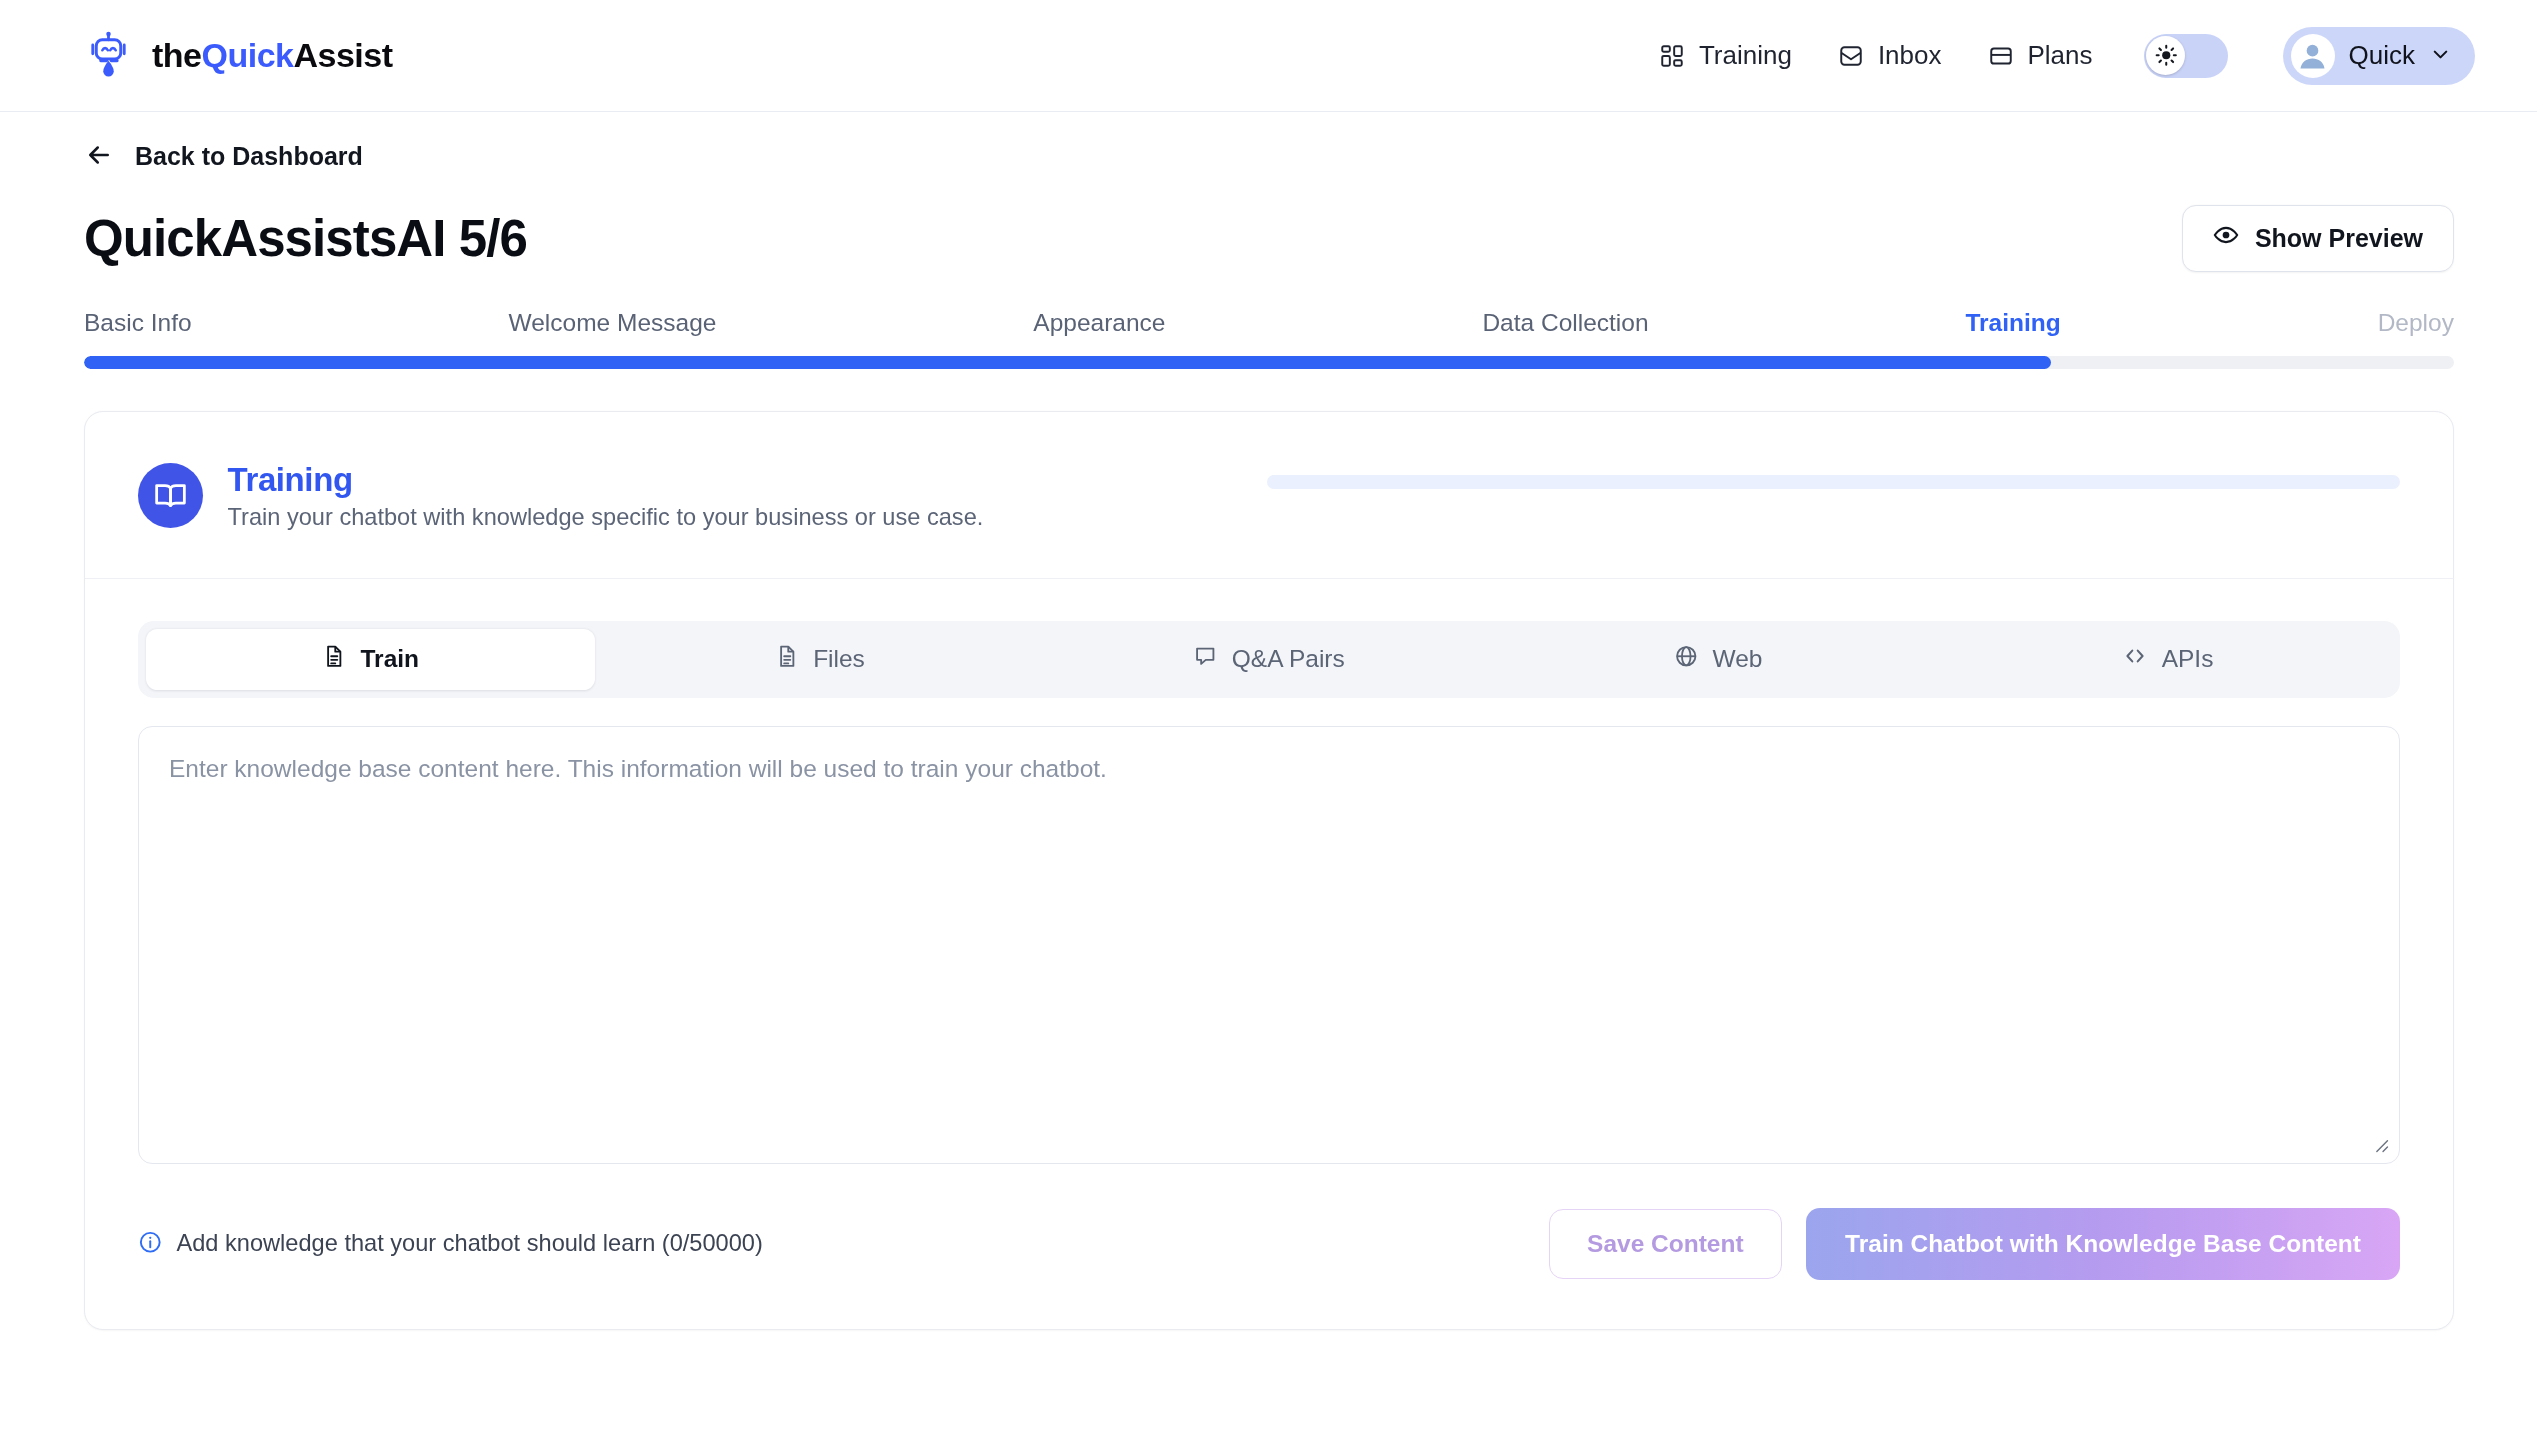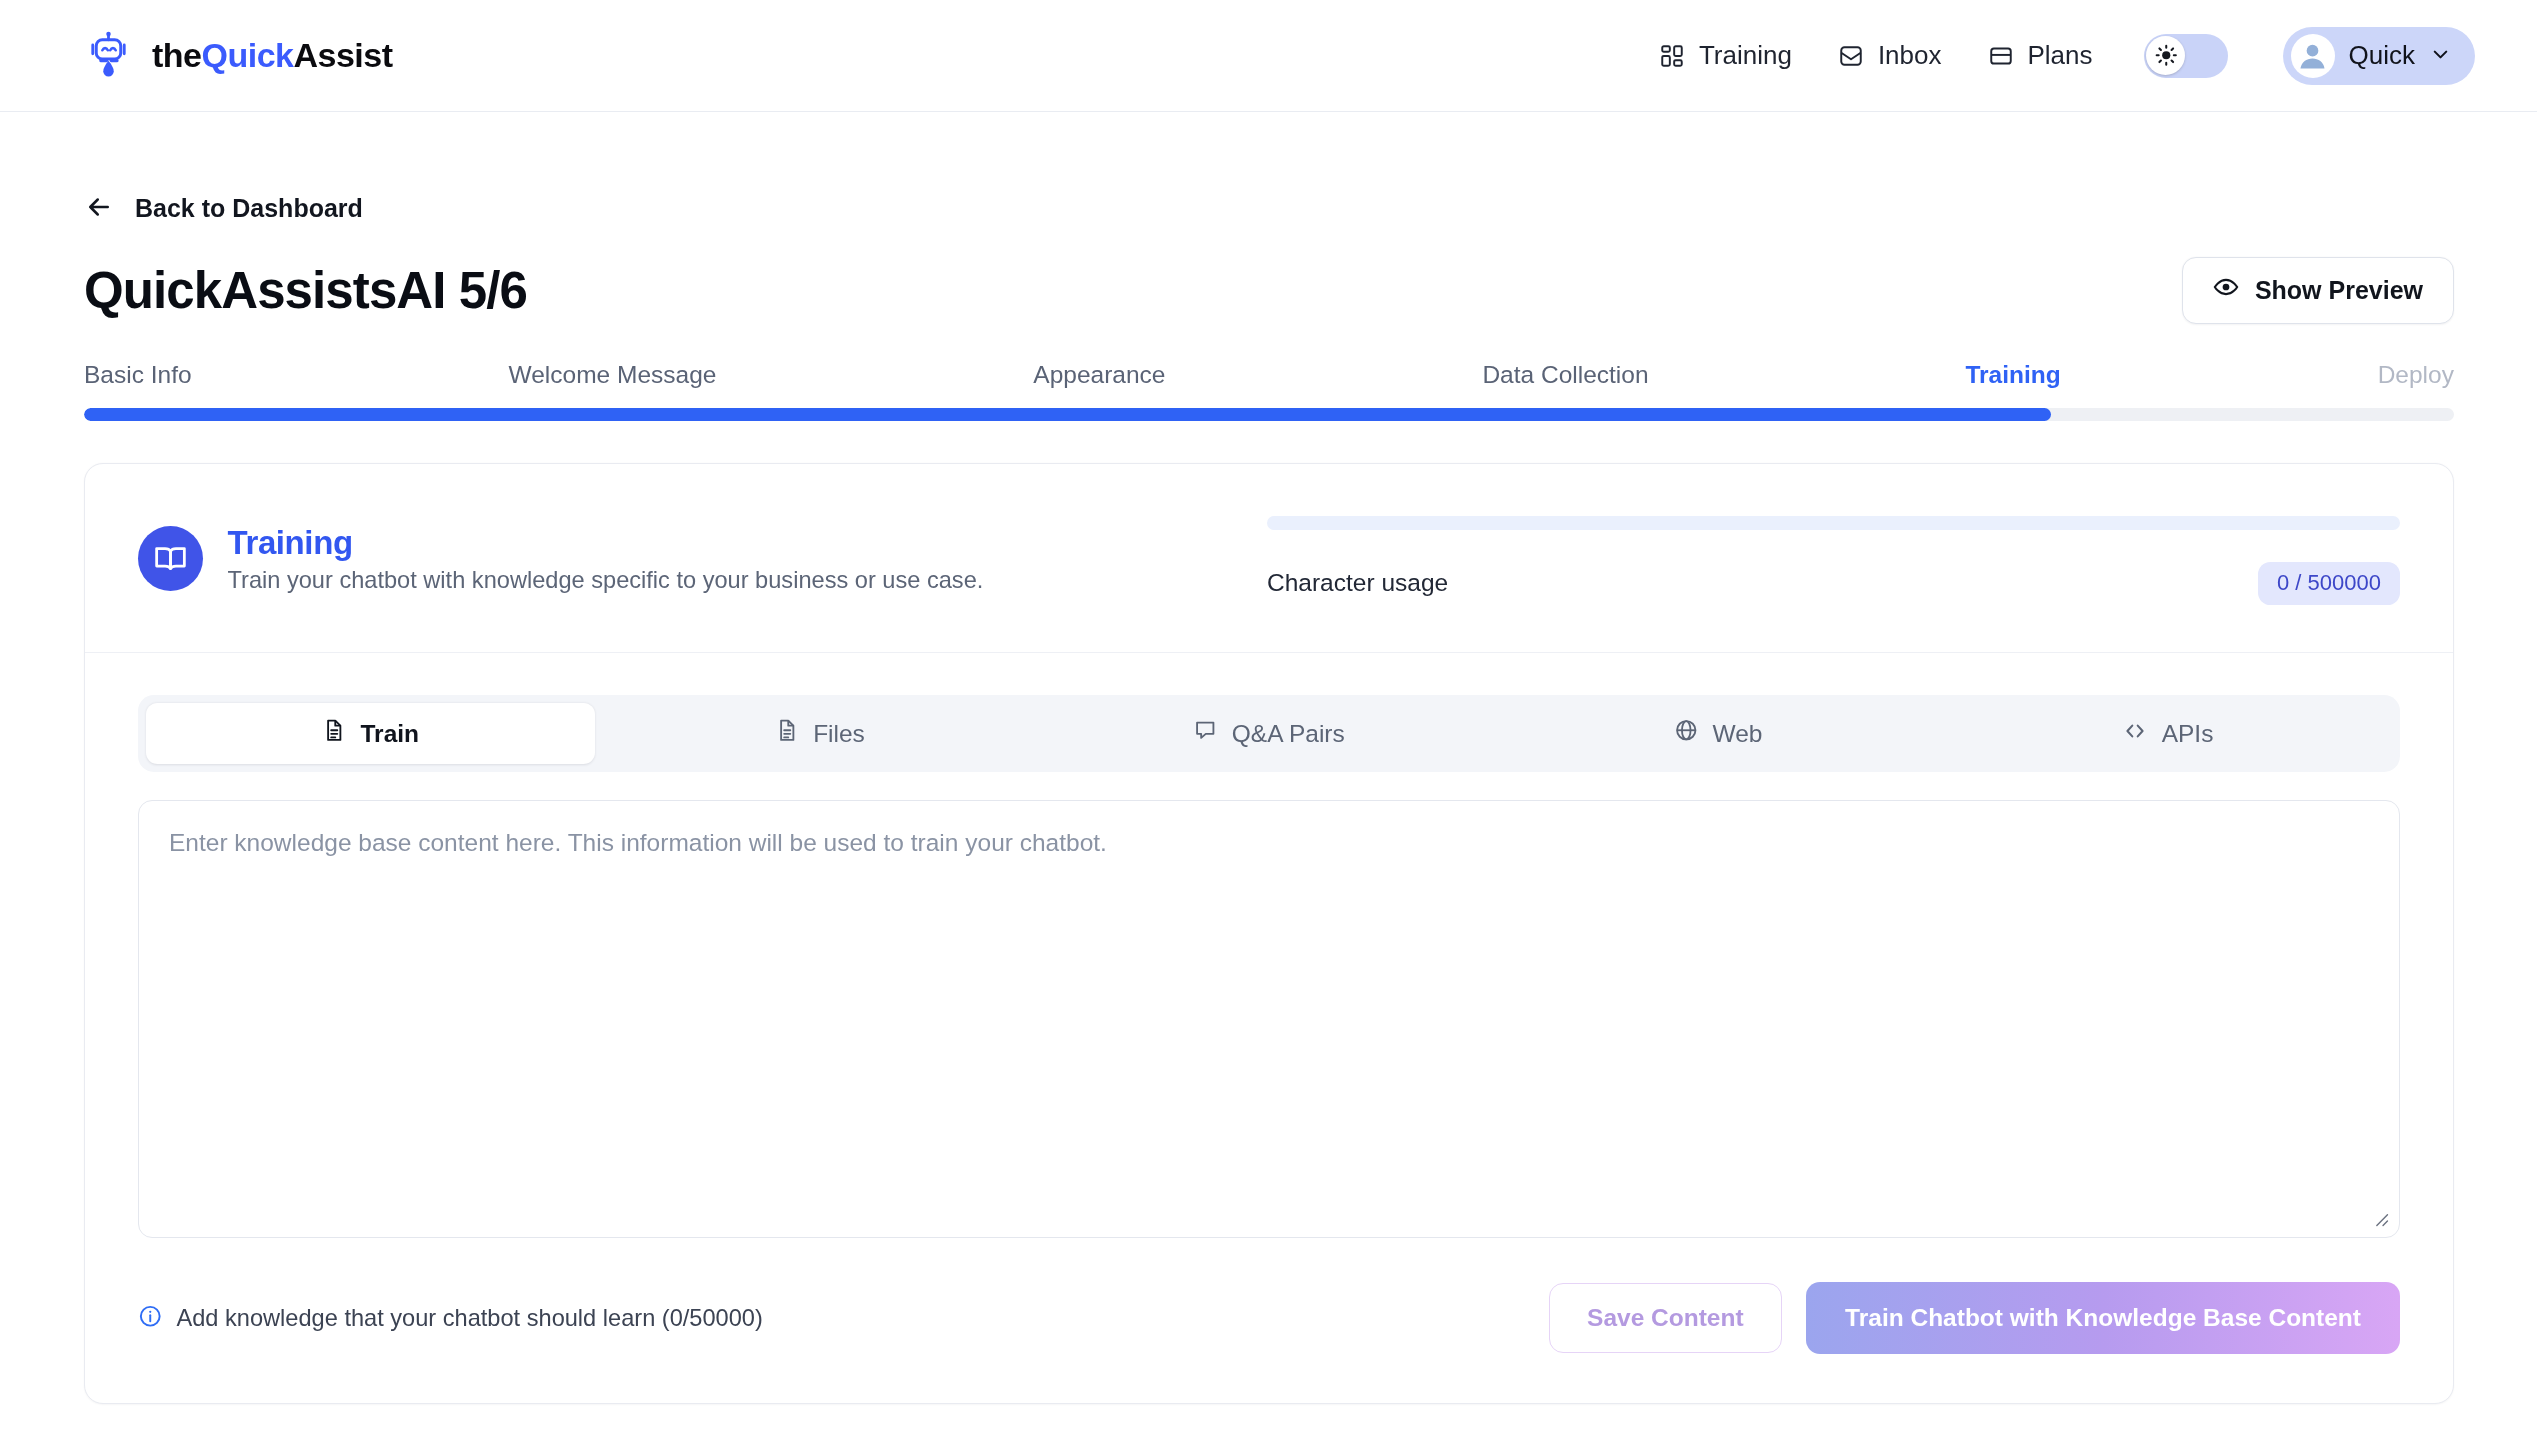--- a/index.html
+++ b/index.html
@@ -86,21 +86,21 @@
     display: flex; align-items: center; justify-content: center;
     flex: none;
   }
   .user-name { font-size: 26px; color: #10131b; white-space: nowrap; }
 
   
   .page { padding: 0 84px; }
 
   .back-row {
     display: flex; align-items: center; gap: 21px;
-    margin-top: 80px;
+    margin-top: 28px;
     cursor: pointer;
     width: fit-content;
   }
   .back-label { font-size: 25px; font-weight: 700; color: #12161f; }
 
   .title-row {
     display: flex; align-items: center;
     margin-top: 31.5px;
   }
   .page-title {
@@ -425,24 +425,20 @@
         <div>
           <div class="head-title">Training</div>
           <div class="head-sub">Train your chatbot with knowledge specific to your business or use case.</div>
         </div>
       </div>
 
       <div class="usage-block">
         <div class="usage-bar">
           <div id="usage-fill" style="height: 100%; border-radius: 874px; background: rgb(64, 84, 232); width: 0%;"></div>
         </div>
-        <div class="usage-row">
-          <span class="usage-label">Character usage</span>
-          <span class="usage-pill">0 / 500000</span>
-        </div>
       </div>
     </div>
 
     <div class="card-body">
 
       <div class="tabs">
 
         <div class="tab active">
           <span>
             <svg width="24.5" height="24.5" viewBox="0 0 24 24" fill="none" stroke="#10141d" stroke-width="1.8" stroke-linejoin="round">

